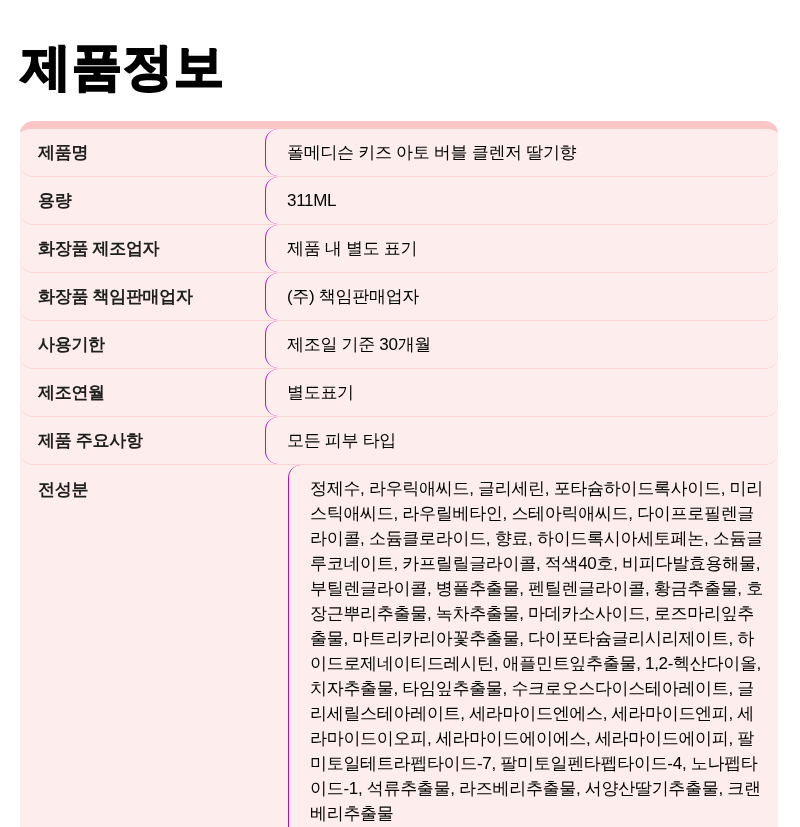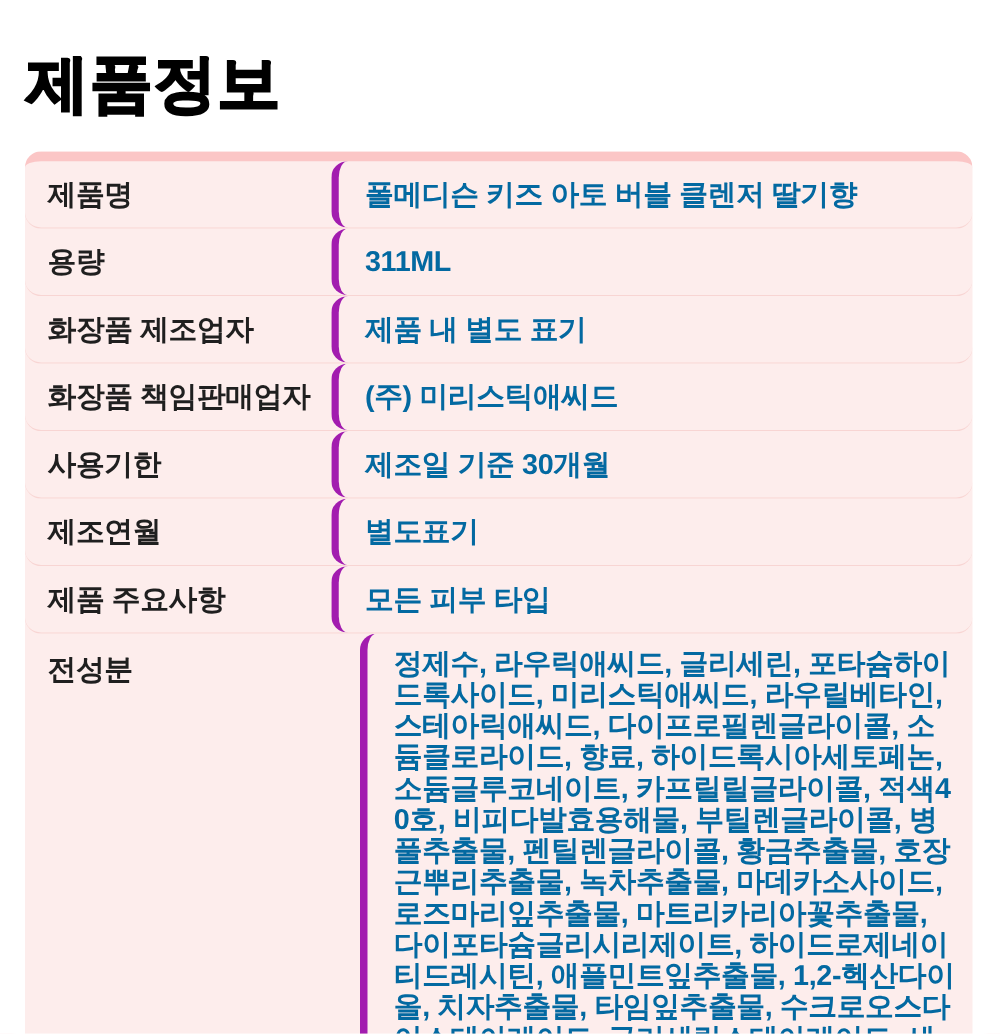--- a/index.html
+++ b/index.html
@@ -28,39 +28,39 @@
     background: #fdedec;
     border-top: 8px solid #fbc6c6;
     border-bottom: 8px solid #fbc6c6;
   }
   .row {
     display: flex;
     align-items: stretch;
     border-bottom: 1px solid #f8d5d3;
   }
   .row:last-child { border-bottom: none; }
-  .cell { font-size: 23px; }
+  .cell { font-size: 17px; }
   .cell.label {
     width: 245px;
     flex: 0 0 245px;
     padding: 11px 10px 11px 18px;
     display: flex;
     align-items: center;
     font-weight: 600;
     color: #1f1f1f;
     letter-spacing: -0.3px;
   }
   .cell.value {
     flex: 1;
-    border-left: 6px solid #a21caf;
+    border-left: 1px solid #a21caf;
     padding: 11px 14px 11px 21px;
     display: flex;
     align-items: center;
-    font-weight: 700;
-    color: #0369a1;
+    font-weight: 400;
+    color: #000000;
     line-height: 25px;
     letter-spacing: -0.3px;
   }
   .row.tall .cell.label {
     align-items: flex-start;
     padding-top: 13px;
   }
   .row.tall .cell.value {
     align-items: flex-start;
     padding-top: 11px;
@@ -88,21 +88,21 @@
       <div class="cell value">311ML</div>
     </div>
 
     <div class="row">
       <div class="cell label">화장품 제조업자</div>
       <div class="cell value">제품 내 별도 표기</div>
     </div>
 
     <div class="row">
       <div class="cell label">화장품 책임판매업자</div>
-      <div class="cell value">(주) 미리스틱애씨드</div>
+      <div class="cell value">(주) 책임판매업자</div>
     </div>
 
     <div class="row">
       <div class="cell label">사용기한</div>
       <div class="cell value">제조일 기준 30개월</div>
     </div>
 
     <div class="row">
       <div class="cell label">제조연월</div>
       <div class="cell value">별도표기</div>

